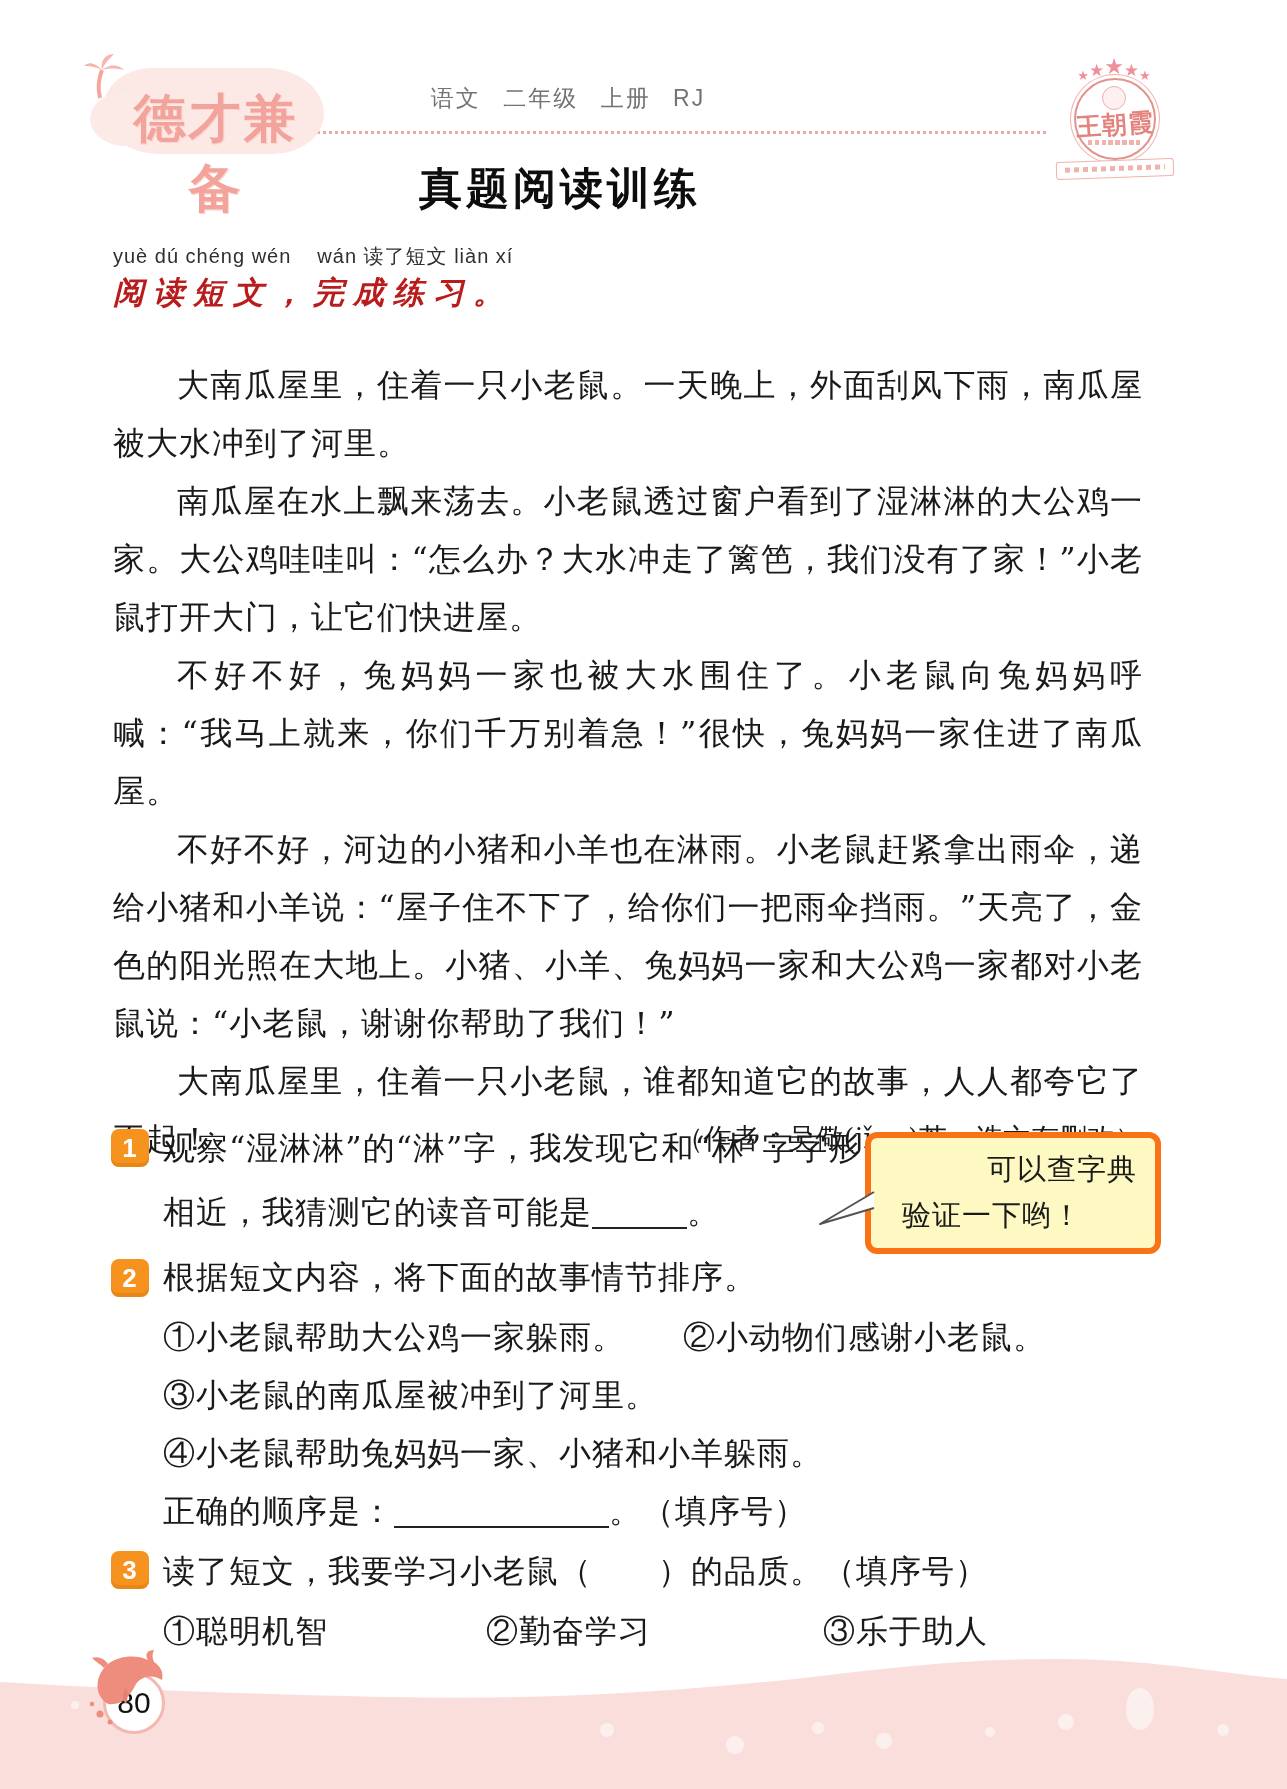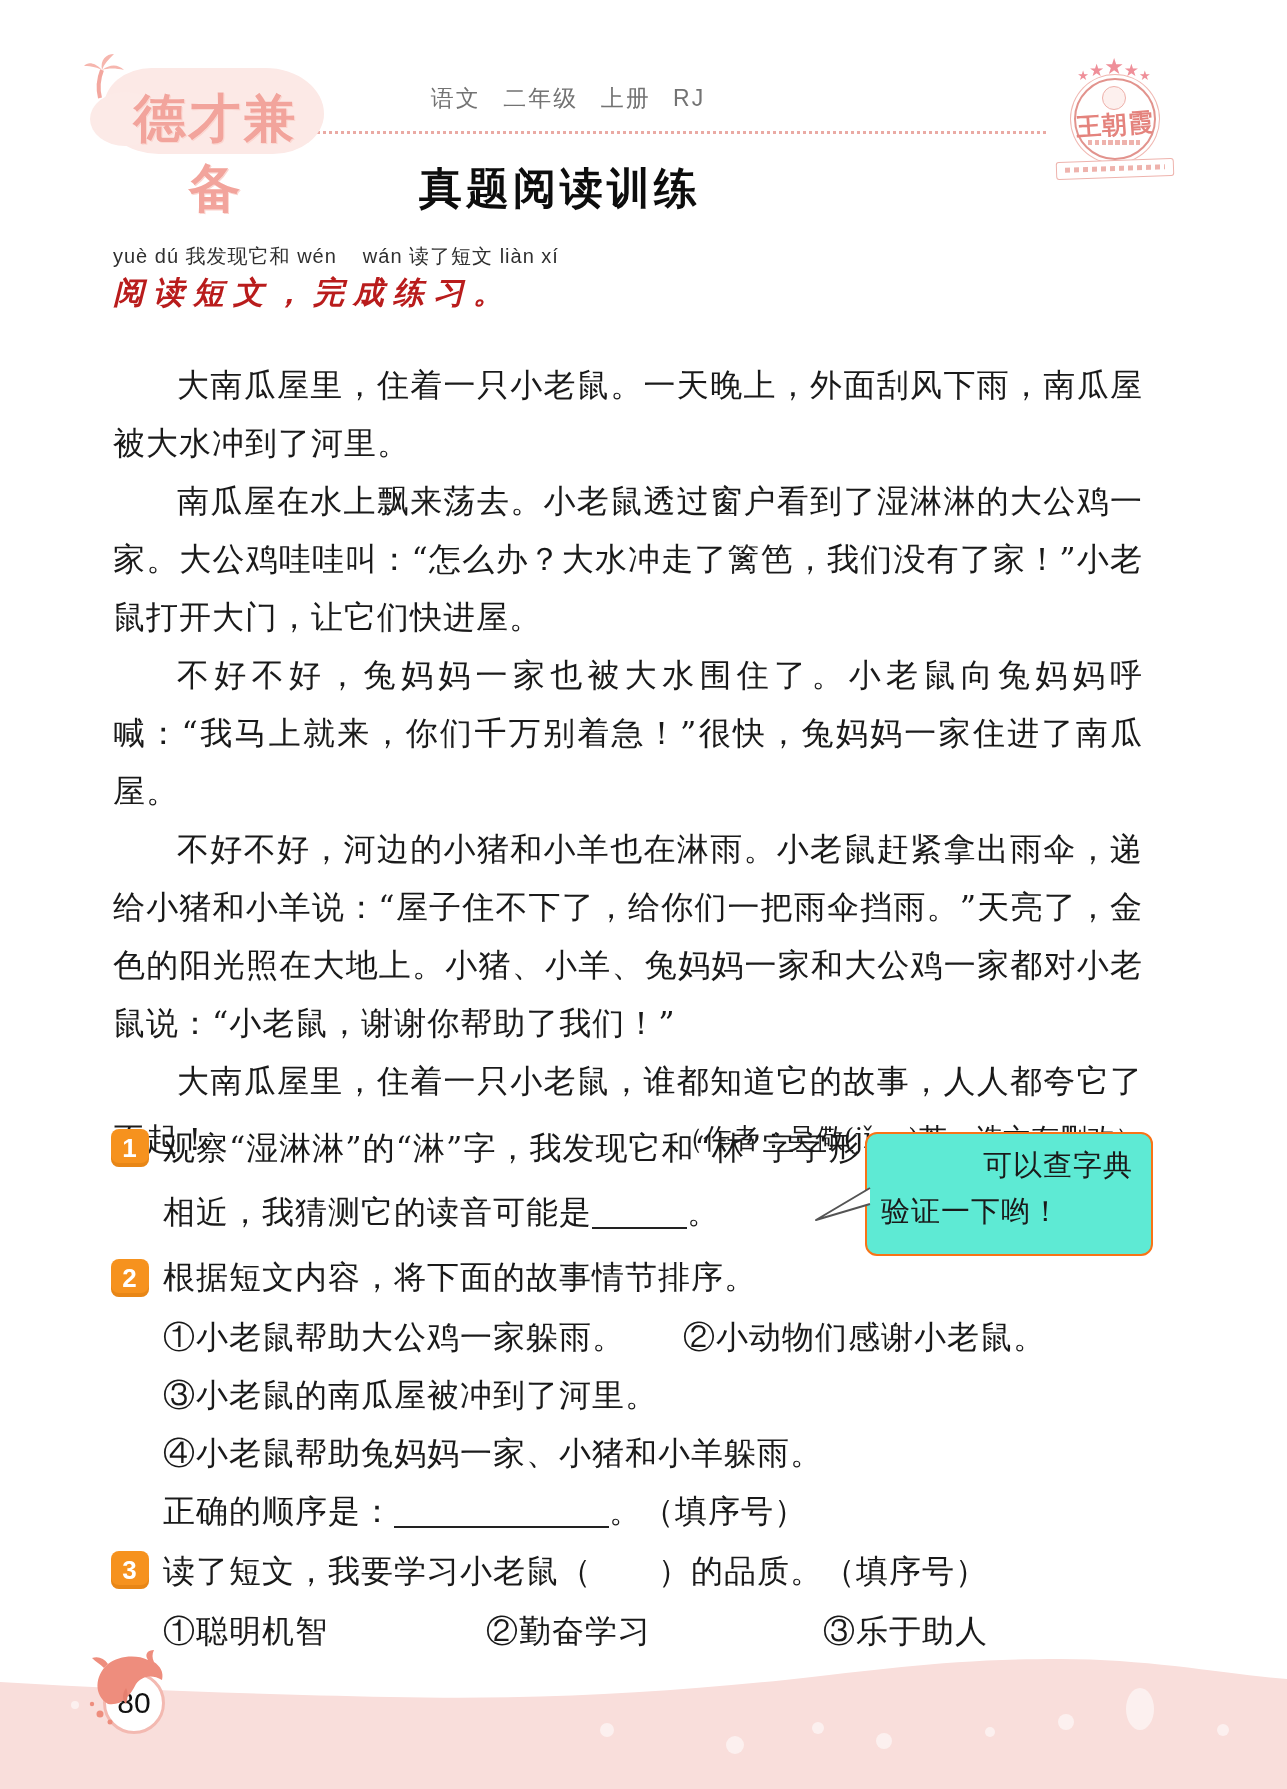--- a/index.html
+++ b/index.html
@@ -60,25 +60,25 @@
   
   .questions{position:absolute;left:113px;top:1116px;width:1055px;font-size:32px;letter-spacing:1px;}
   .q{position:relative;padding-left:50px;}
   .q-badge{position:absolute;left:-2px;top:13px;width:38px;height:38px;background:#f6921e;border-radius:8px;
         color:#fff;font-family:"Liberation Sans",sans-serif;font-weight:bold;font-size:26px;
         display:flex;align-items:center;justify-content:center;
         box-shadow:inset 0 -4px 0 rgba(190,100,0,.25);}
   .q1-text{width:724px;line-height:64px;}
   .blank{display:inline-block;border-bottom:2px solid #222;height:1em;vertical-align:-6px;}
   .w95{width:95px;} .w215{width:215px;}
-  .hint-bubble{position:absolute;left:752px;top:16px;width:256px;background:#5eead4;border:2px solid #f97316;
-        border-radius:12px;padding:8px 14px 20px;font-size:29px;line-height:46px;letter-spacing:1px;}
+  .hint-bubble{position:absolute;left:752px;top:16px;width:256px;background:#fef9c3;border:6px solid #f97316;
+        border-radius:12px;padding:8px 14px 10px;font-size:29px;line-height:46px;letter-spacing:1px;}
   .hint-bubble .tail{position:absolute;left:-53px;top:52px;}
   .b1{text-align:right;padding-right:4px;}
-  .b2{text-align:left;}
+  .b2{text-align:left;margin-left:17px;}
   .row{line-height:58px;}
   .q2-prompt{line-height:62px;margin-top:2px;}
   .items{padding-left:50px;}
   .gap60{display:inline-block;width:58px;}
   .q3-prompt{line-height:62px;}
   .q3 .q-badge{top:11px;}
   .options{display:flex;padding-left:50px;line-height:58px;align-items:flex-end;}
   .opt2{margin-left:158px;} .opt3{margin-left:172px;}
 
   
@@ -121,21 +121,21 @@
     </div>
     <div class="seal-ribbon">
         <i></i>
       </div>
   </div>
 
   <div class="page-title">真题阅读训练</div>
 
   <div class="instruction">
     <div class="pinyin">
-      <span>yuè dú 我发现它和 wén</span><span class="gap"></span><span>wán 读了短文 liàn xí</span>
+      <span>yuè dú chéng wén</span><span class="gap"></span><span>wán 读了短文 liàn xí</span>
     </div>
     <div class="instr-text">阅读短文，完成练习。</div>
   </div>
 
   <div class="passage">
     <p>大南瓜屋里，住着一只小老鼠。一天晚上，外面刮风下雨，南瓜屋被大水冲到了河里。</p>
     <p>南瓜屋在水上飘来荡去。小老鼠透过窗户看到了湿淋淋的大公鸡一家。大公鸡哇哇叫：“怎么办？大水冲走了篱笆，我们没有了家！”小老鼠打开大门，让它们快进屋。</p>
     <p>不好不好，兔妈妈一家也被大水围住了。小老鼠向兔妈妈呼喊：“我马上就来，你们千万别着急！”很快，兔妈妈一家住进了南瓜屋。</p>
     <p>不好不好，河边的小猪和小羊也在淋雨。小老鼠赶紧拿出雨伞，递给小猪和小羊说：“屋子住不下了，给你们一把雨伞挡雨。”天亮了，金色的阳光照在大地上。小猪、小羊、兔妈妈一家和大公鸡一家都对小老鼠说：“小老鼠，谢谢你帮助了我们！”</p>
     <p>

